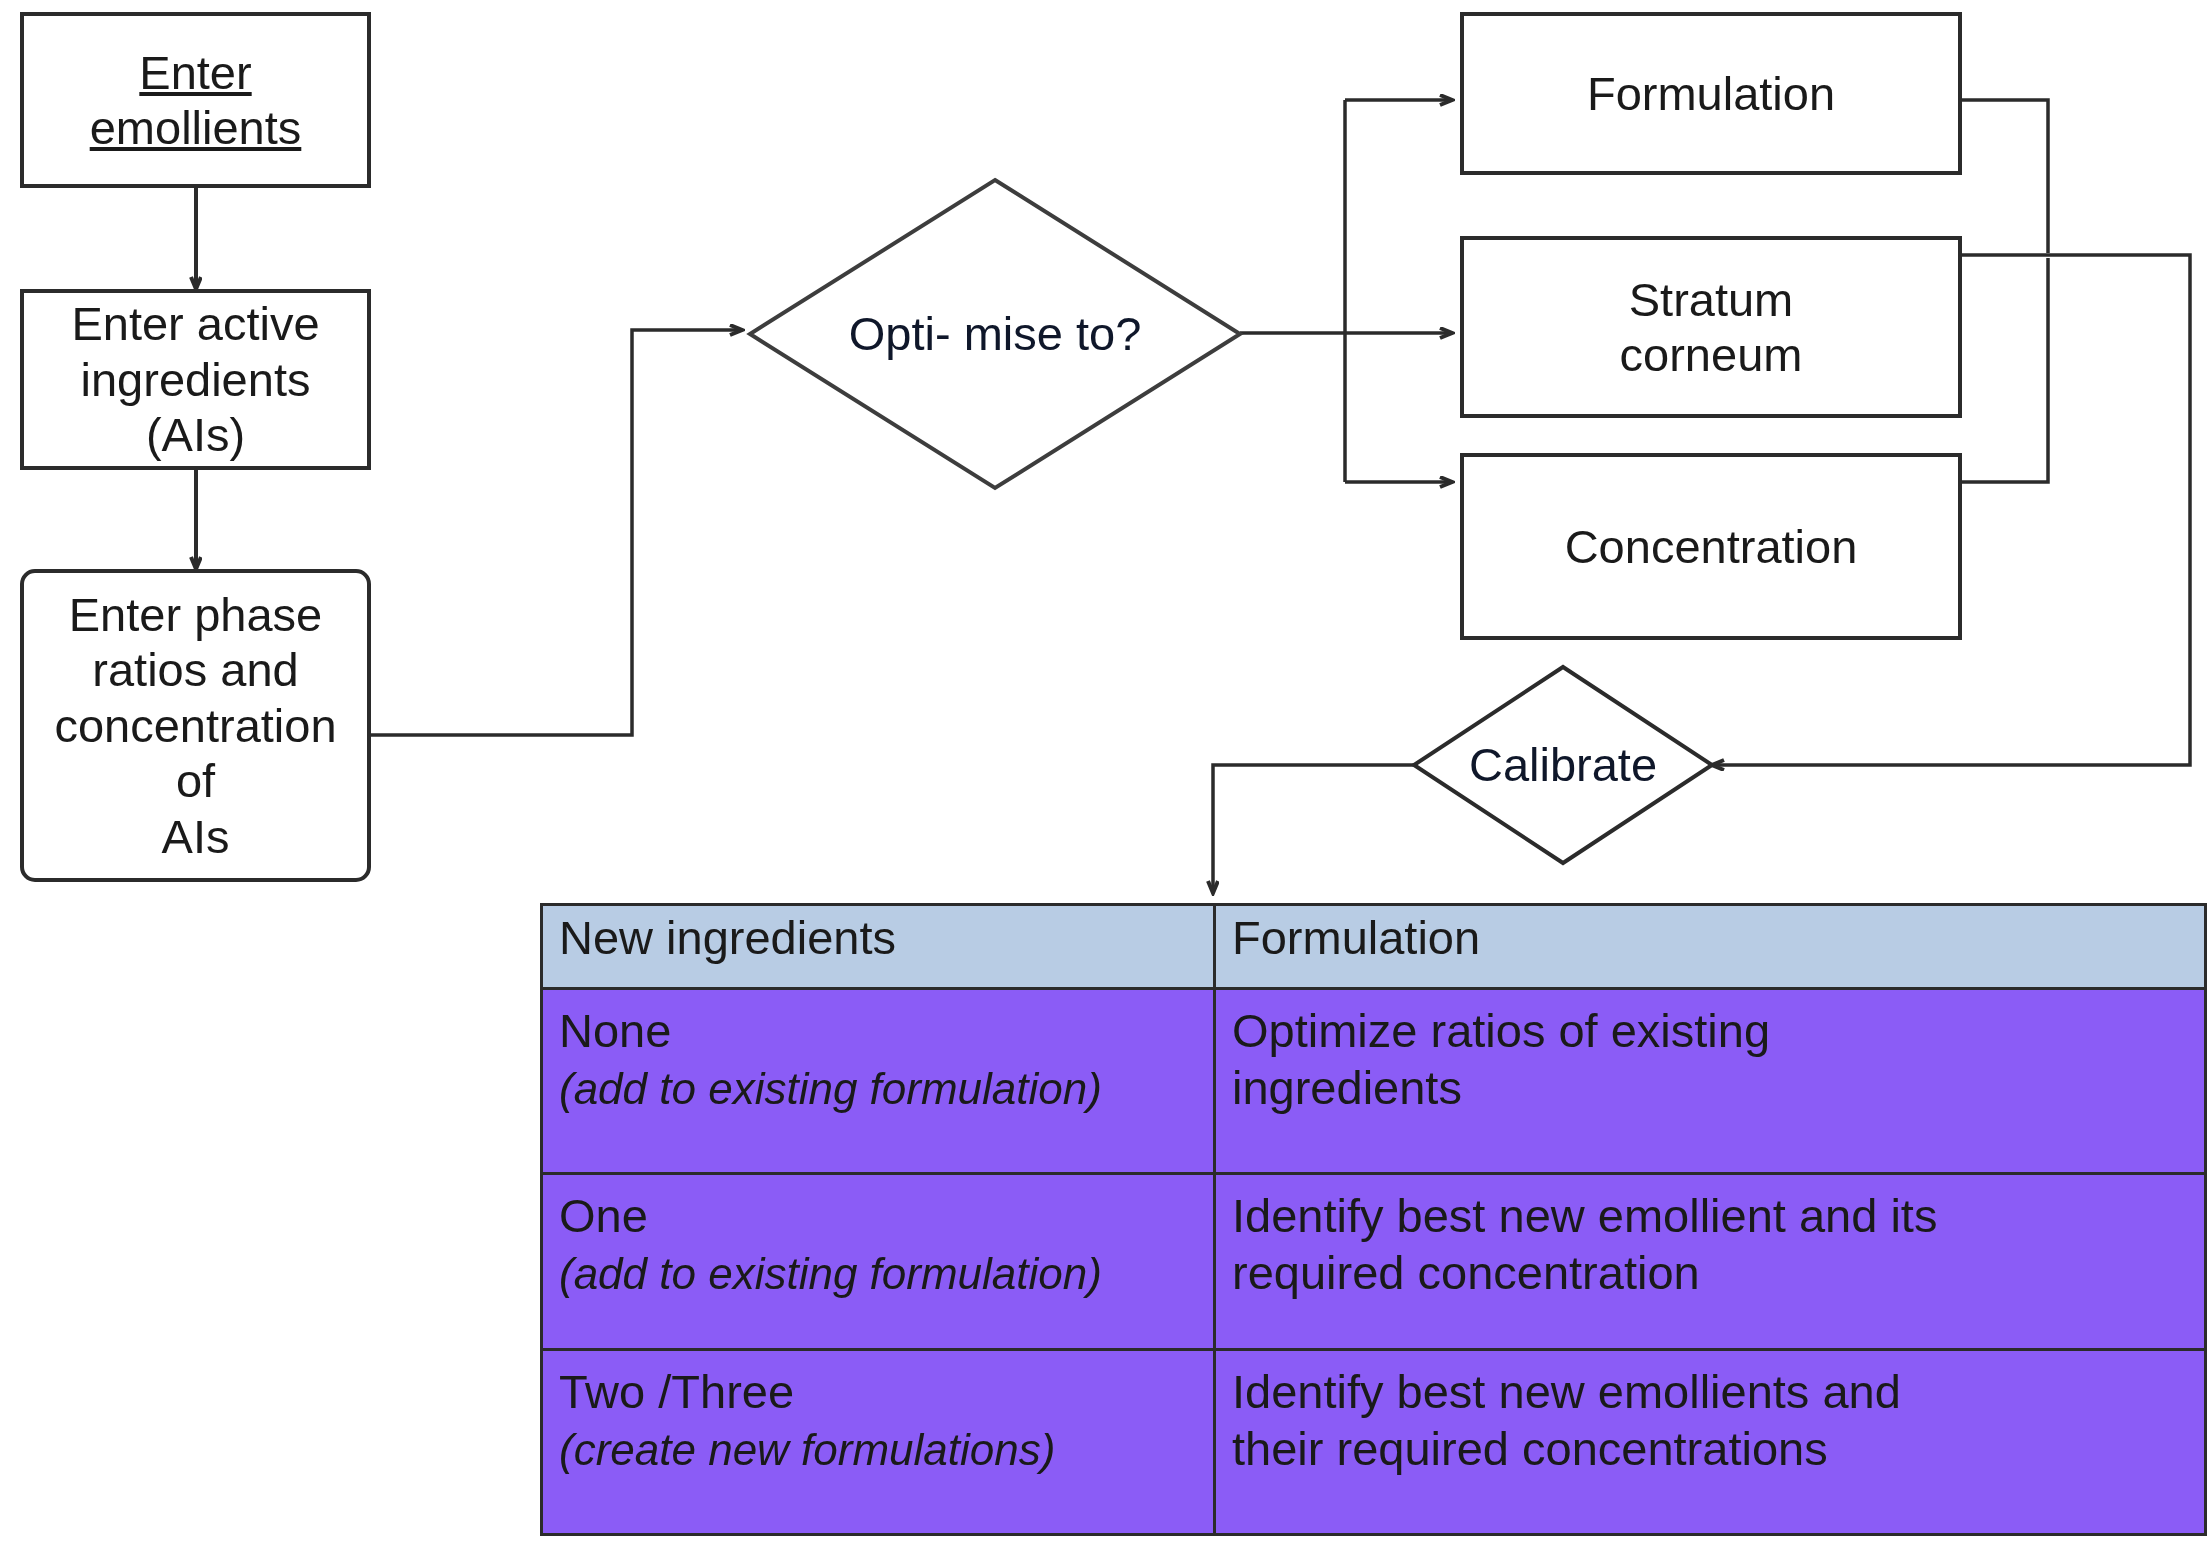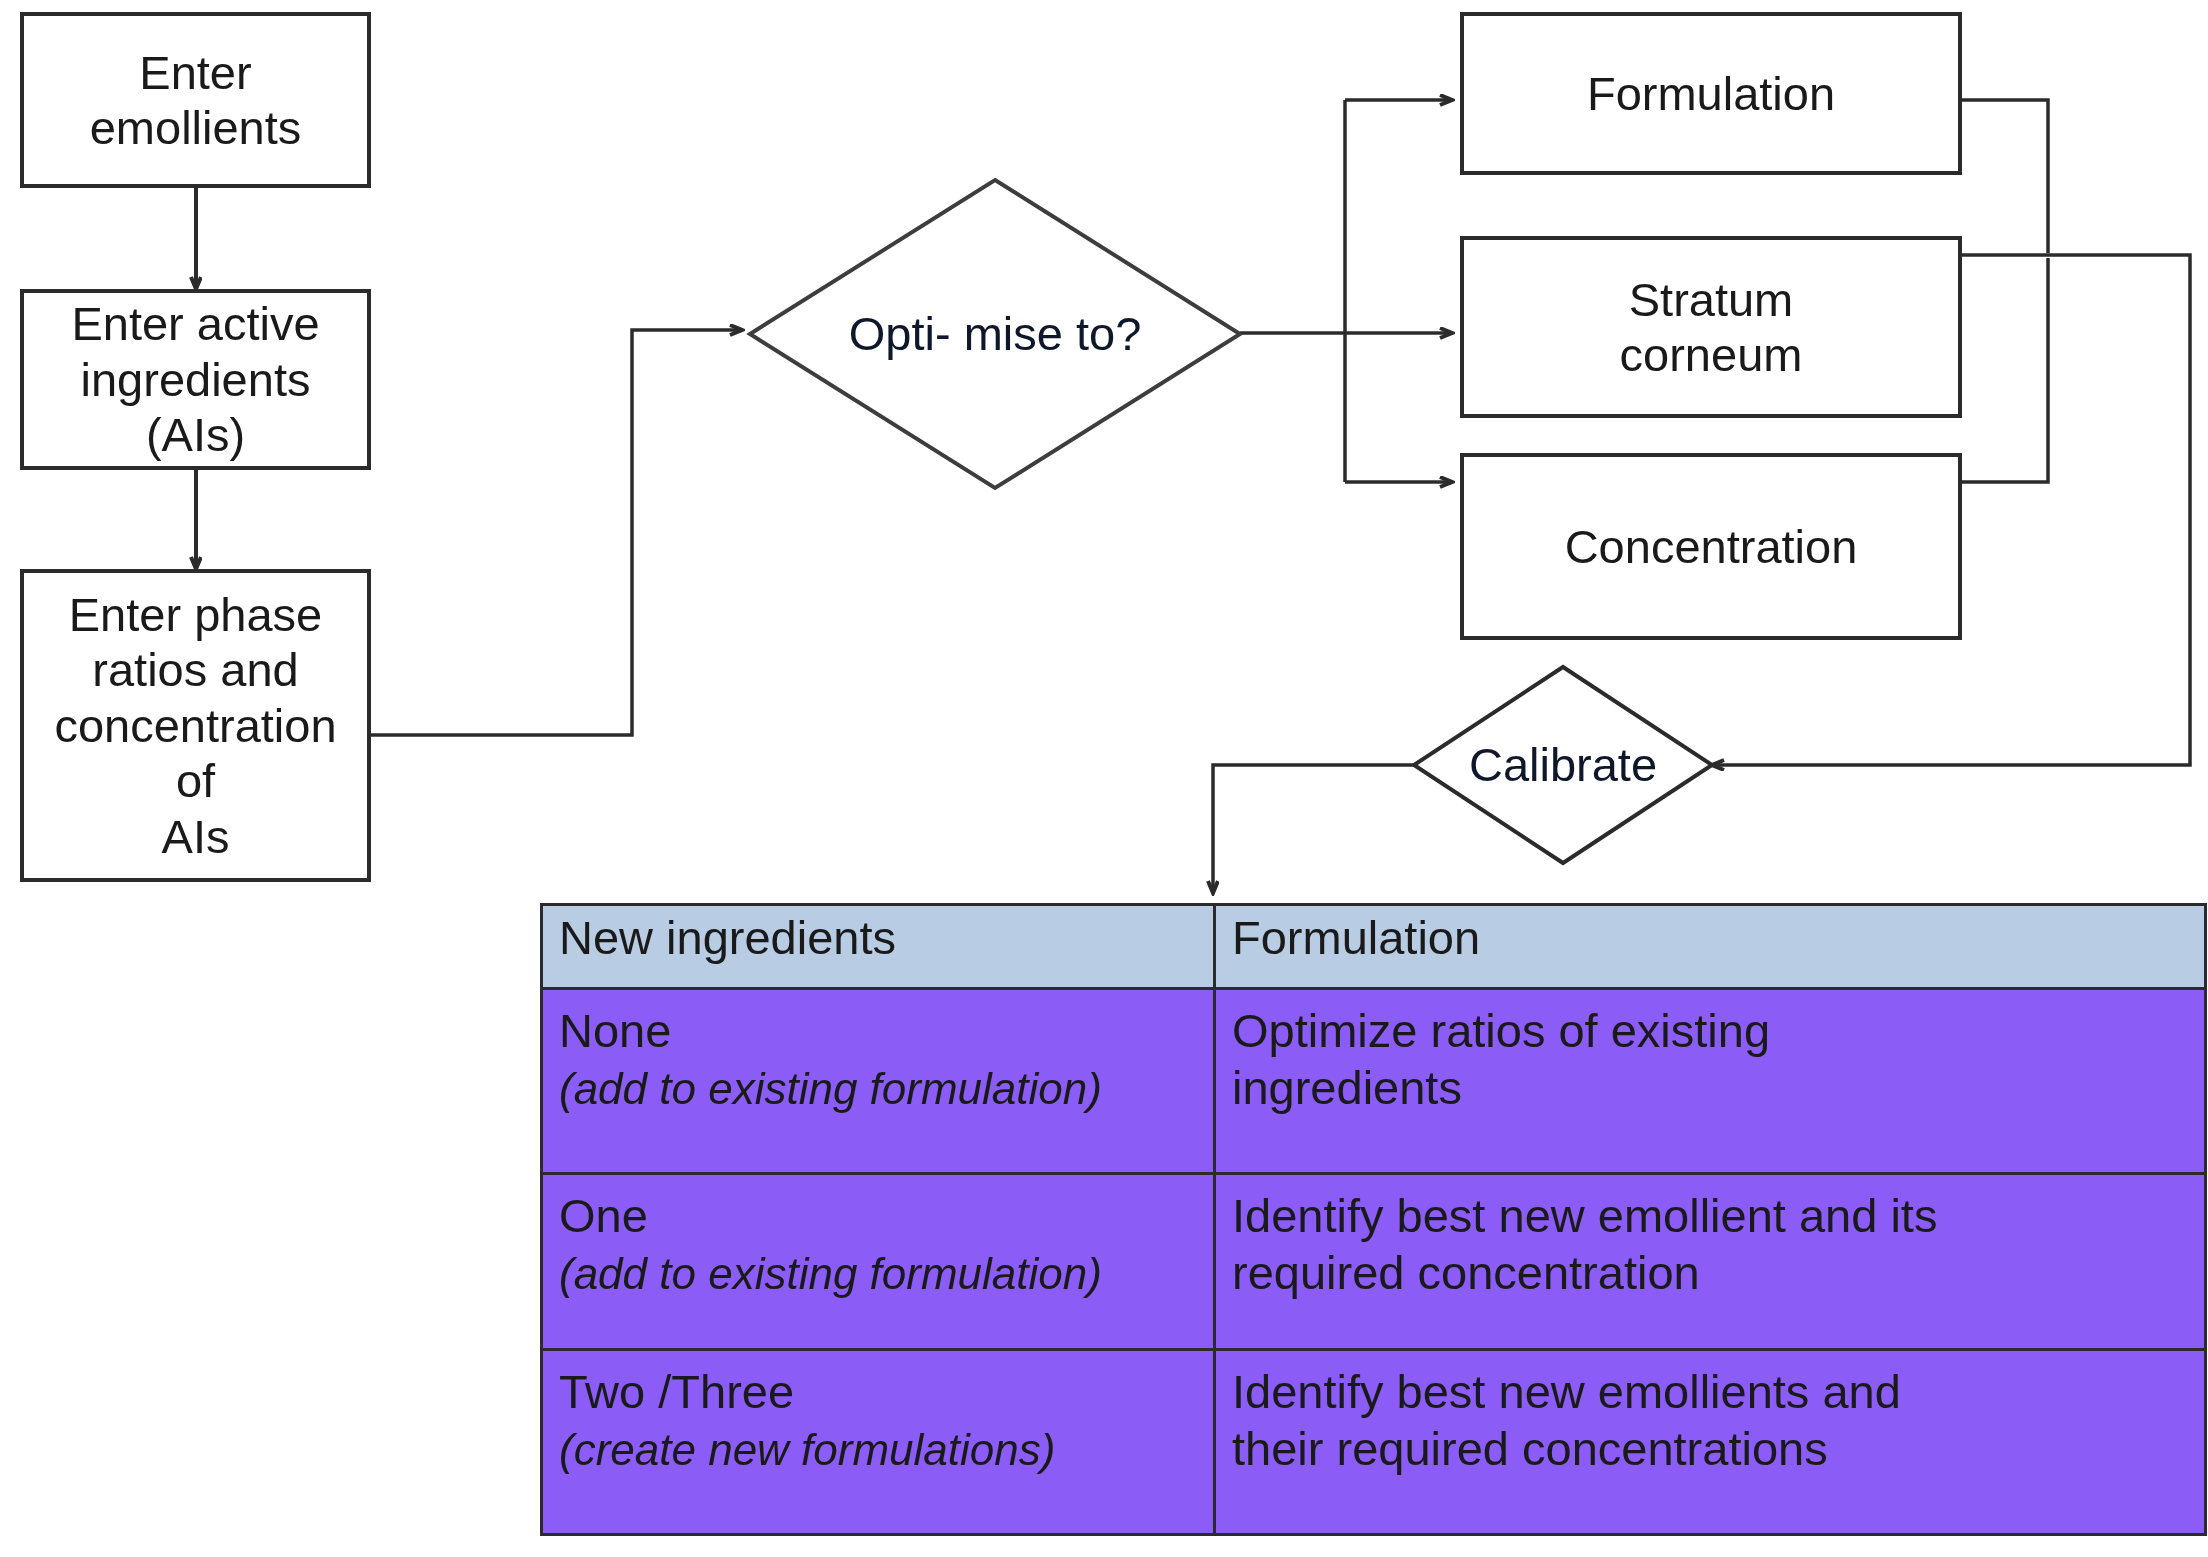--- a/index.html
+++ b/index.html
@@ -149,32 +149,32 @@
 
     <path class="thin" d="M1962,100 L2048,100 L2048,253"></path>
 
     <path class="thin" d="M1962,482 L2048,482 L2048,258"></path>
 
     <path class="thin" d="M1962,255 L2190,255 L2190,765 L1712,765" marker-end="url(#arrow)"></path>
 
     <path class="thin" d="M1415,765 L1213,765 L1213,893" marker-end="url(#arrow)"></path>
   </svg>
 
-  <div class="node-box" style="left:20px; top:12px; width:351px; height:176px;">
+  <div class="node-box" style="left:20px; top:12px; width:351px; height:176px;text-decoration:underline;">
     <span>Enter emollients</span>
   </div>
 
   <div class="node-box" style="left:20px; top:289px; width:351px; height:181px;">
     <div>
       <span>Enter active</span>
       <span>ingredients (AIs)</span>
     </div>
   </div>
 
-  <div class="node-box" style="left:20px; top:569px; width:351px; height:313px;">
+  <div class="node-box" style="left:20px; top:569px; width:351px; height:313px;border-radius:15px;">
     <div>
       <span>Enter phase</span>
       <span>ratios and</span>
       <span>concentration of</span>
       <span>AIs</span>
     </div>
   </div>
 
   <div class="diamond-wrap" style="left:748px; top:178px; width:494px; height:312px;">
     <svg width="494" height="312" viewBox="0 0 494 312" xmlns="http://www.w3.org/2000/svg">

